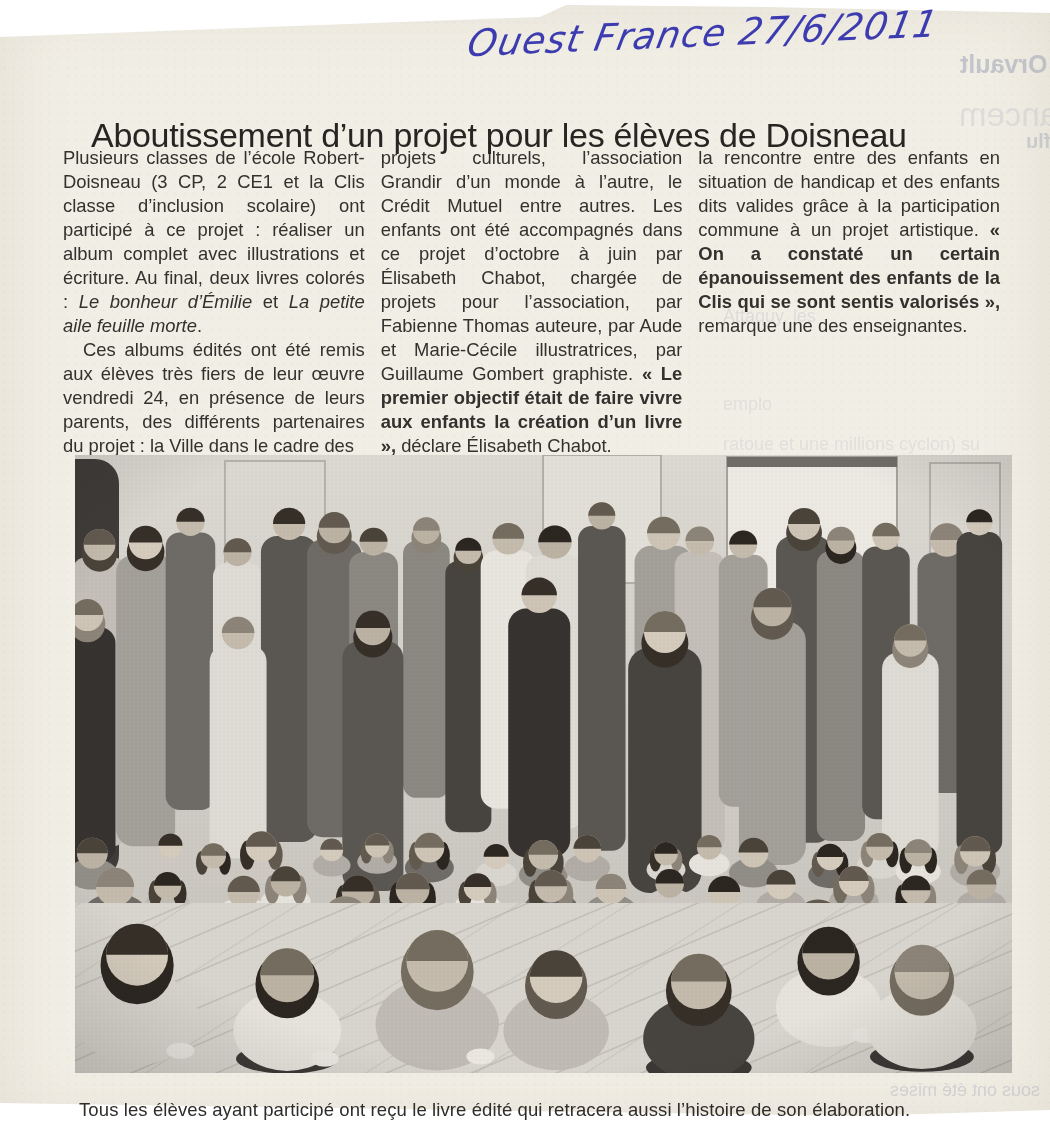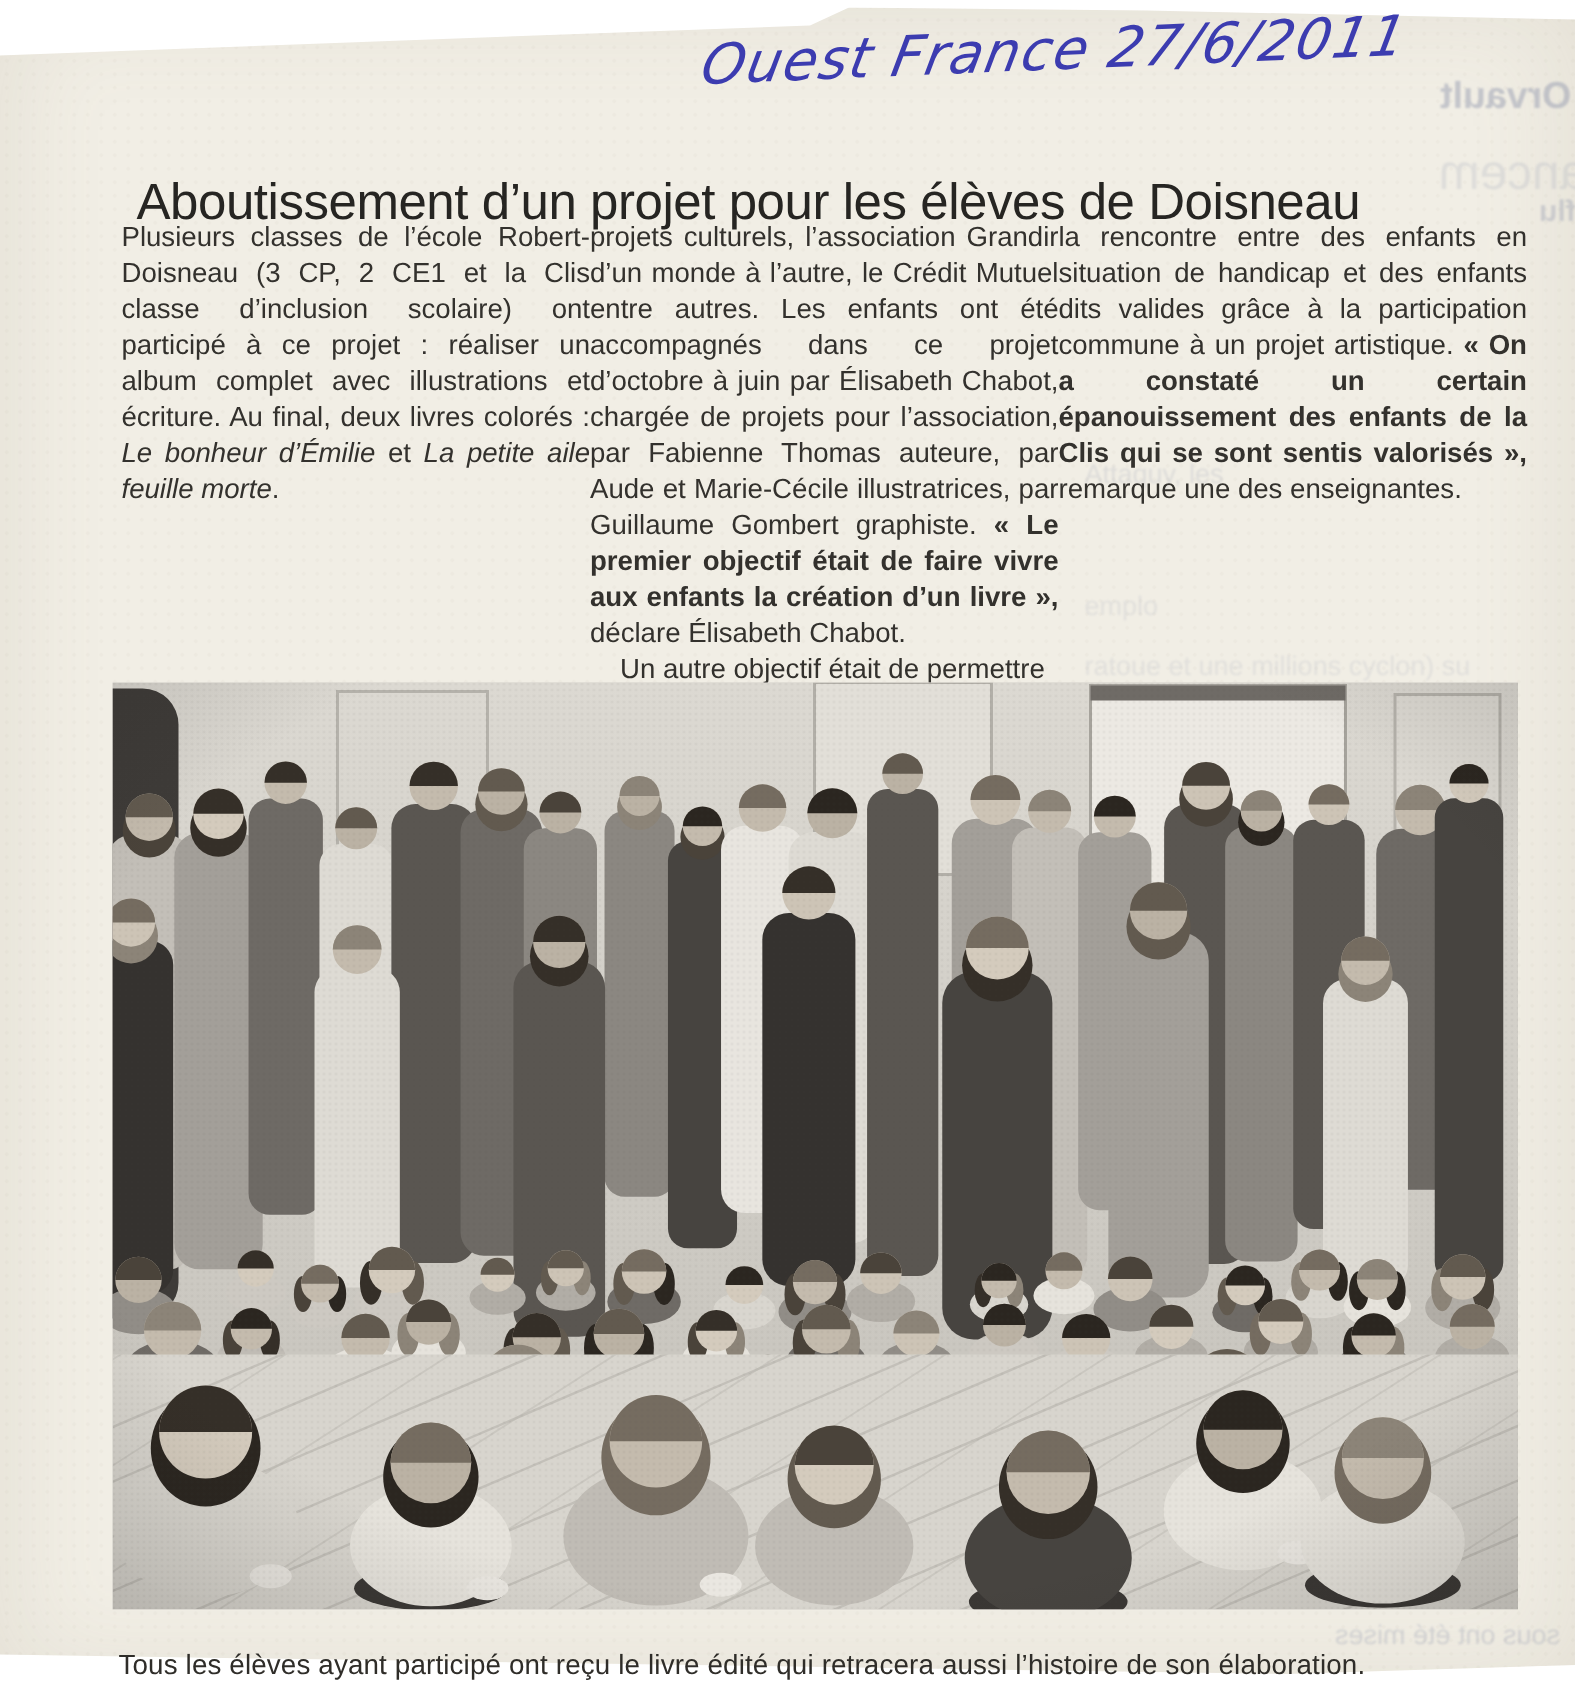--- a/index.html
+++ b/index.html
@@ -13,21 +13,21 @@
          background-image:radial-gradient(rgba(120,108,86,.07) 1px,transparent 1.2px);
          background-size:9px 9px;}
   
   .handwriting{position:absolute;left:468px;top:12px;width:480px;
         font-family:"DejaVu Sans",sans-serif;font-style:italic;font-size:37px;
         color:#3c3cb0;transform:rotate(-2.4deg) skewX(-13deg);letter-spacing:1px;white-space:nowrap;}
   .kicker{position:absolute;left:75px;top:56px;font-size:26px;font-weight:700;color:#1f1e1b;letter-spacing:-.2px;}
   .headline{position:absolute;left:75px;top:100px;width:960px;font-size:34px;font-weight:400;
         color:#262522;letter-spacing:-.3px;}
   
-  .article{position:absolute;left:81px;top:146px;width:937px;display:flex;}
+  .article{position:absolute;left:63px;top:146px;width:937px;display:flex;gap:16px;}
   .col{flex:1 1 0;}
   .col p{margin:0;font-size:18.4px;line-height:24px;text-align:justify;color:#33312d;
          hyphens:auto;-webkit-hyphens:auto;}
   .col p.indent{text-indent:20px;}
   .it{font-style:italic;}
   .bd{font-weight:700;}
   
   .photo{position:absolute;left:75px;top:455px;width:937px;height:618px;margin:0;overflow:hidden;background:#d3d0c9;}
   .photo svg{display:block;}
   .caption{position:absolute;left:79px;top:1079px;width:910px;
@@ -60,20 +60,21 @@
   <div class="bt" id="bt-line4">ratoue et une millions cyclon) su</div>
   <div class="bt mir" id="bt-bottom">sous ont été mises</div>
 
   <div class="handwriting">Ouest France 27/6/2011</div>
 
   <h1 class="headline" style="margin:16px">Aboutissement d’un projet pour les élèves de Doisneau</h1>
 
   <div class="article">
     <div class="col">
         <p><span>Plusieurs classes de l’école Robert-Doisneau (3 CP, 2 CE1 et la Clis classe d’inclusion scolaire) ont participé à ce projet : réaliser un album complet avec illustrations et écriture. Au final, deux livres colorés : </span><span class="it">Le bonheur d’Émilie</span><span> et </span><span class="it">La petite aile feuille morte</span><span>.</span></p>
+        <p class="indent"><span>Ces albums édités ont été remis aux élèves très fiers de leur œuvre vendredi 24, en présence de leurs parents, des différents partenaires du projet : la Ville dans le cadre des</span></p>
       </div>
     <div class="col">
         <p><span>projets culturels, l’association Grandir d’un monde à l’autre, le Crédit Mutuel entre autres. Les enfants ont été accompagnés dans ce projet d’octobre à juin par Élisabeth Chabot, chargée de projets pour l’association, par Fabienne Thomas auteure, par Aude et Marie-Cécile illustratrices, par Guillaume Gombert graphiste. </span><span class="bd">« Le premier objectif était de faire vivre aux enfants la création d’un livre »,</span><span> déclare Élisabeth Chabot.</span></p>
         <p class="indent"><span>Un autre objectif était de permettre</span></p>
       </div>
     <div class="col">
         <p><span>la rencontre entre des enfants en situation de handicap et des enfants dits valides grâce à la participation commune à un projet artistique. </span><span class="bd">« On a constaté un certain épanouissement des enfants de la Clis qui se sont sentis valorisés »,</span><span> remarque une des enseignantes.</span></p>
       </div>
   </div>
 

